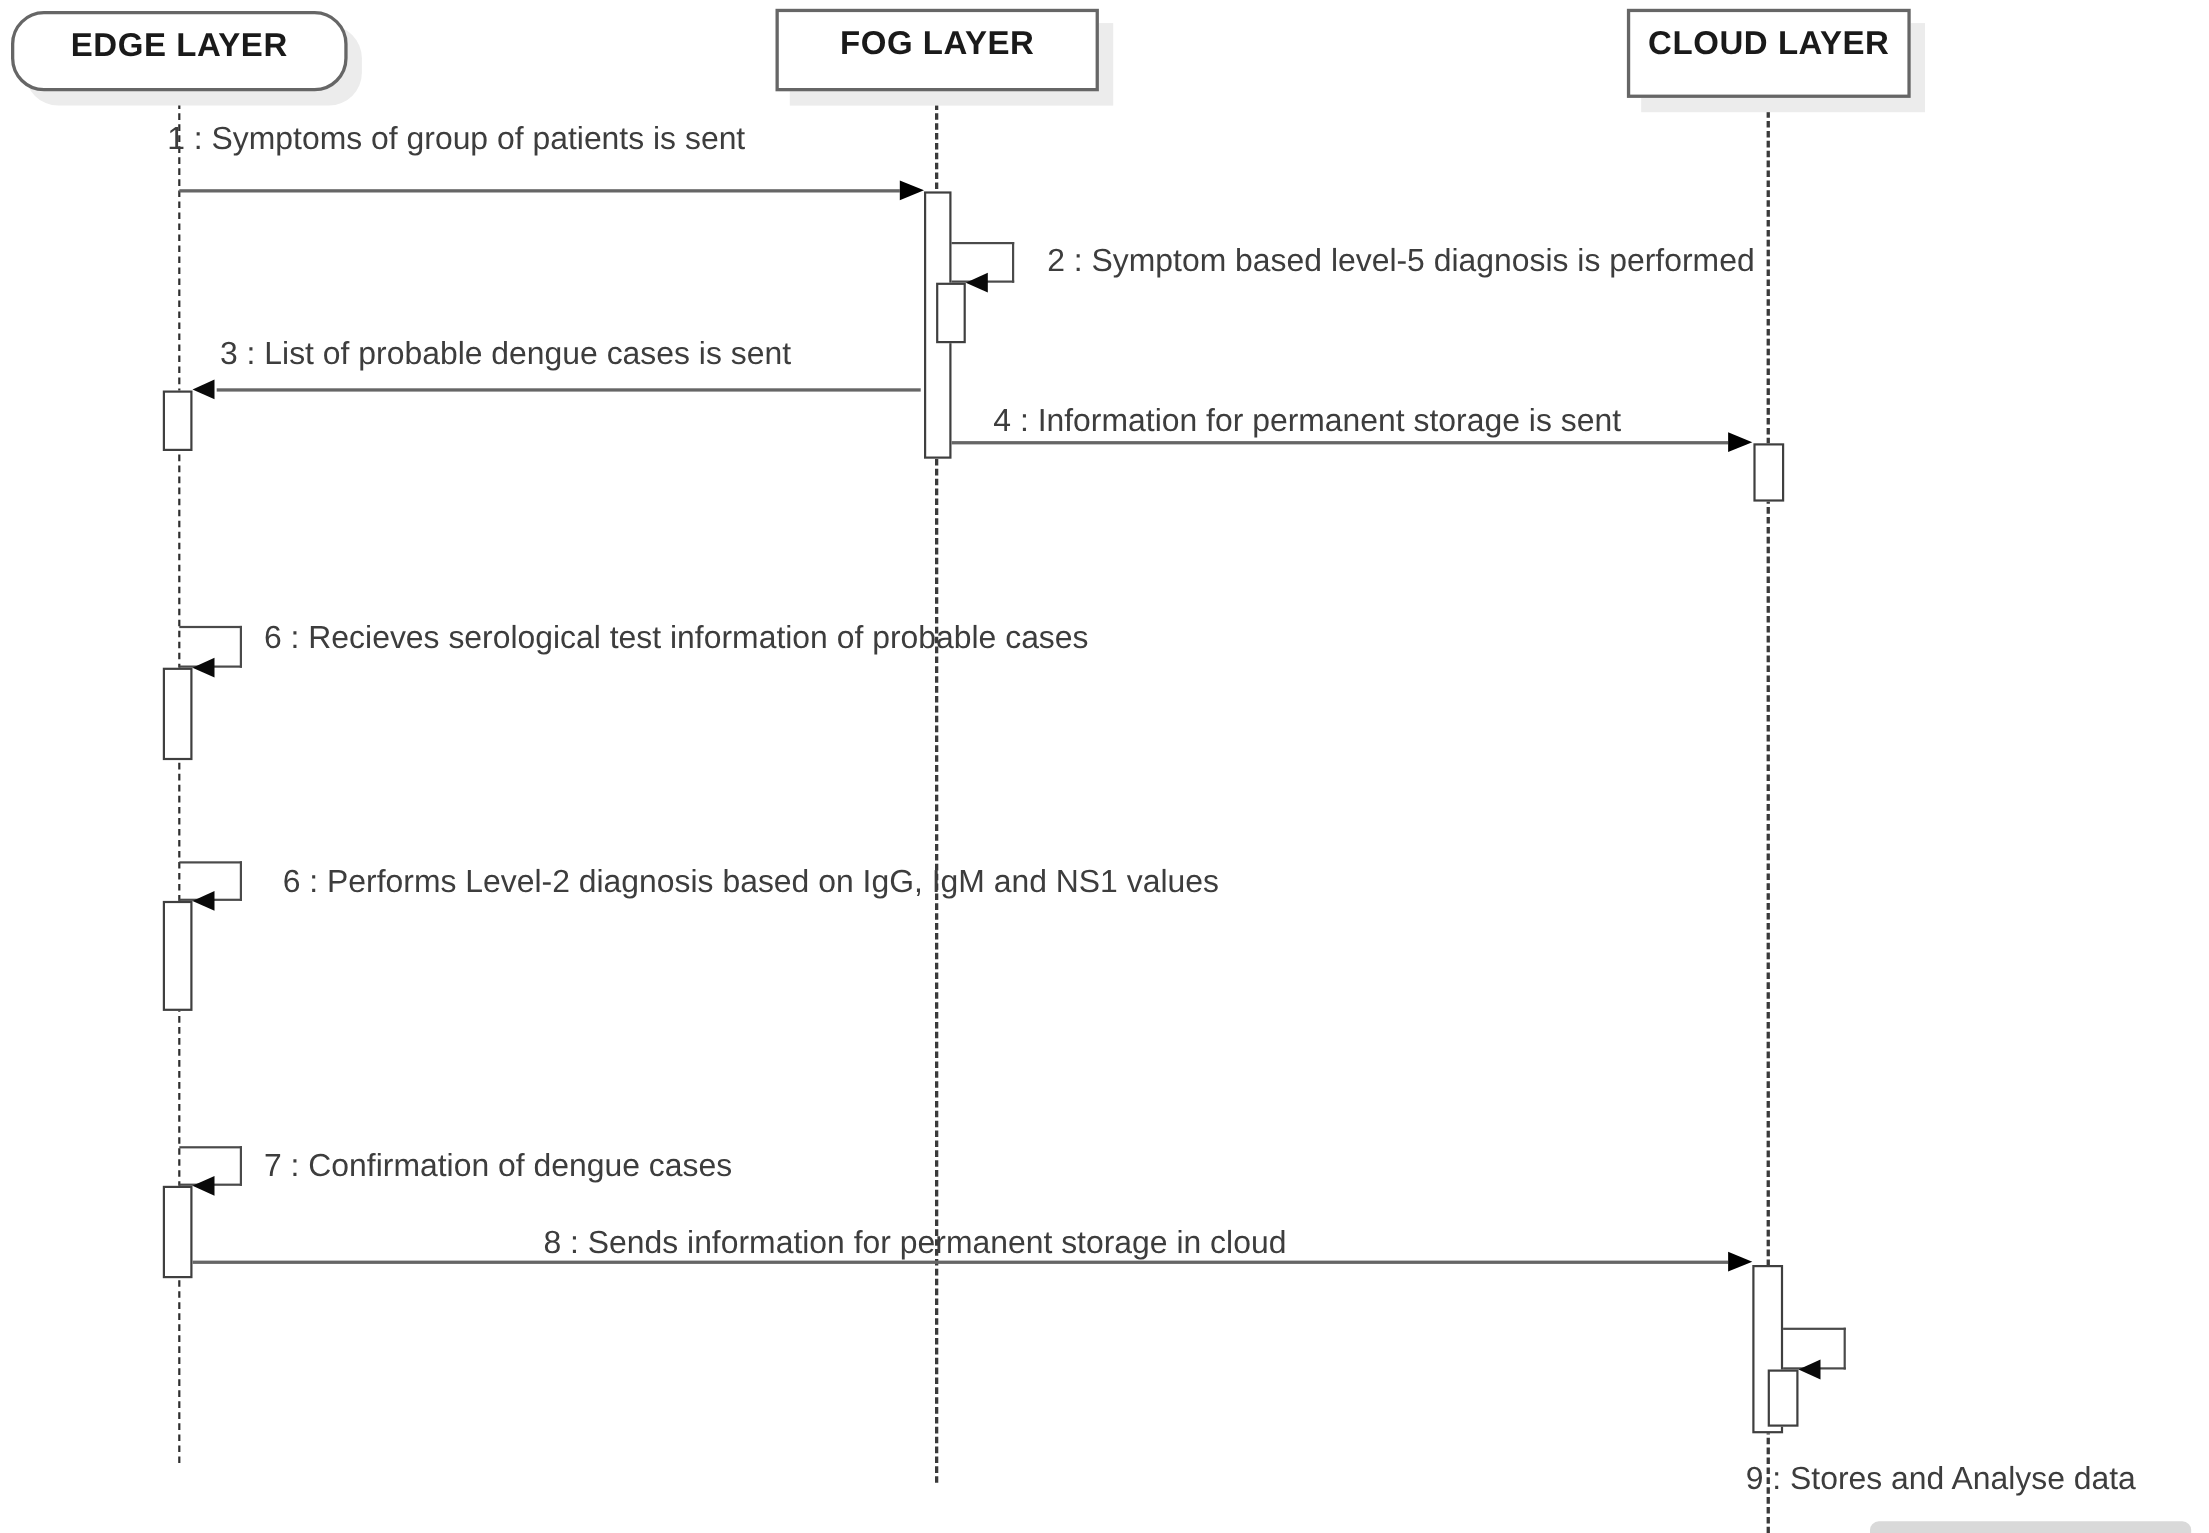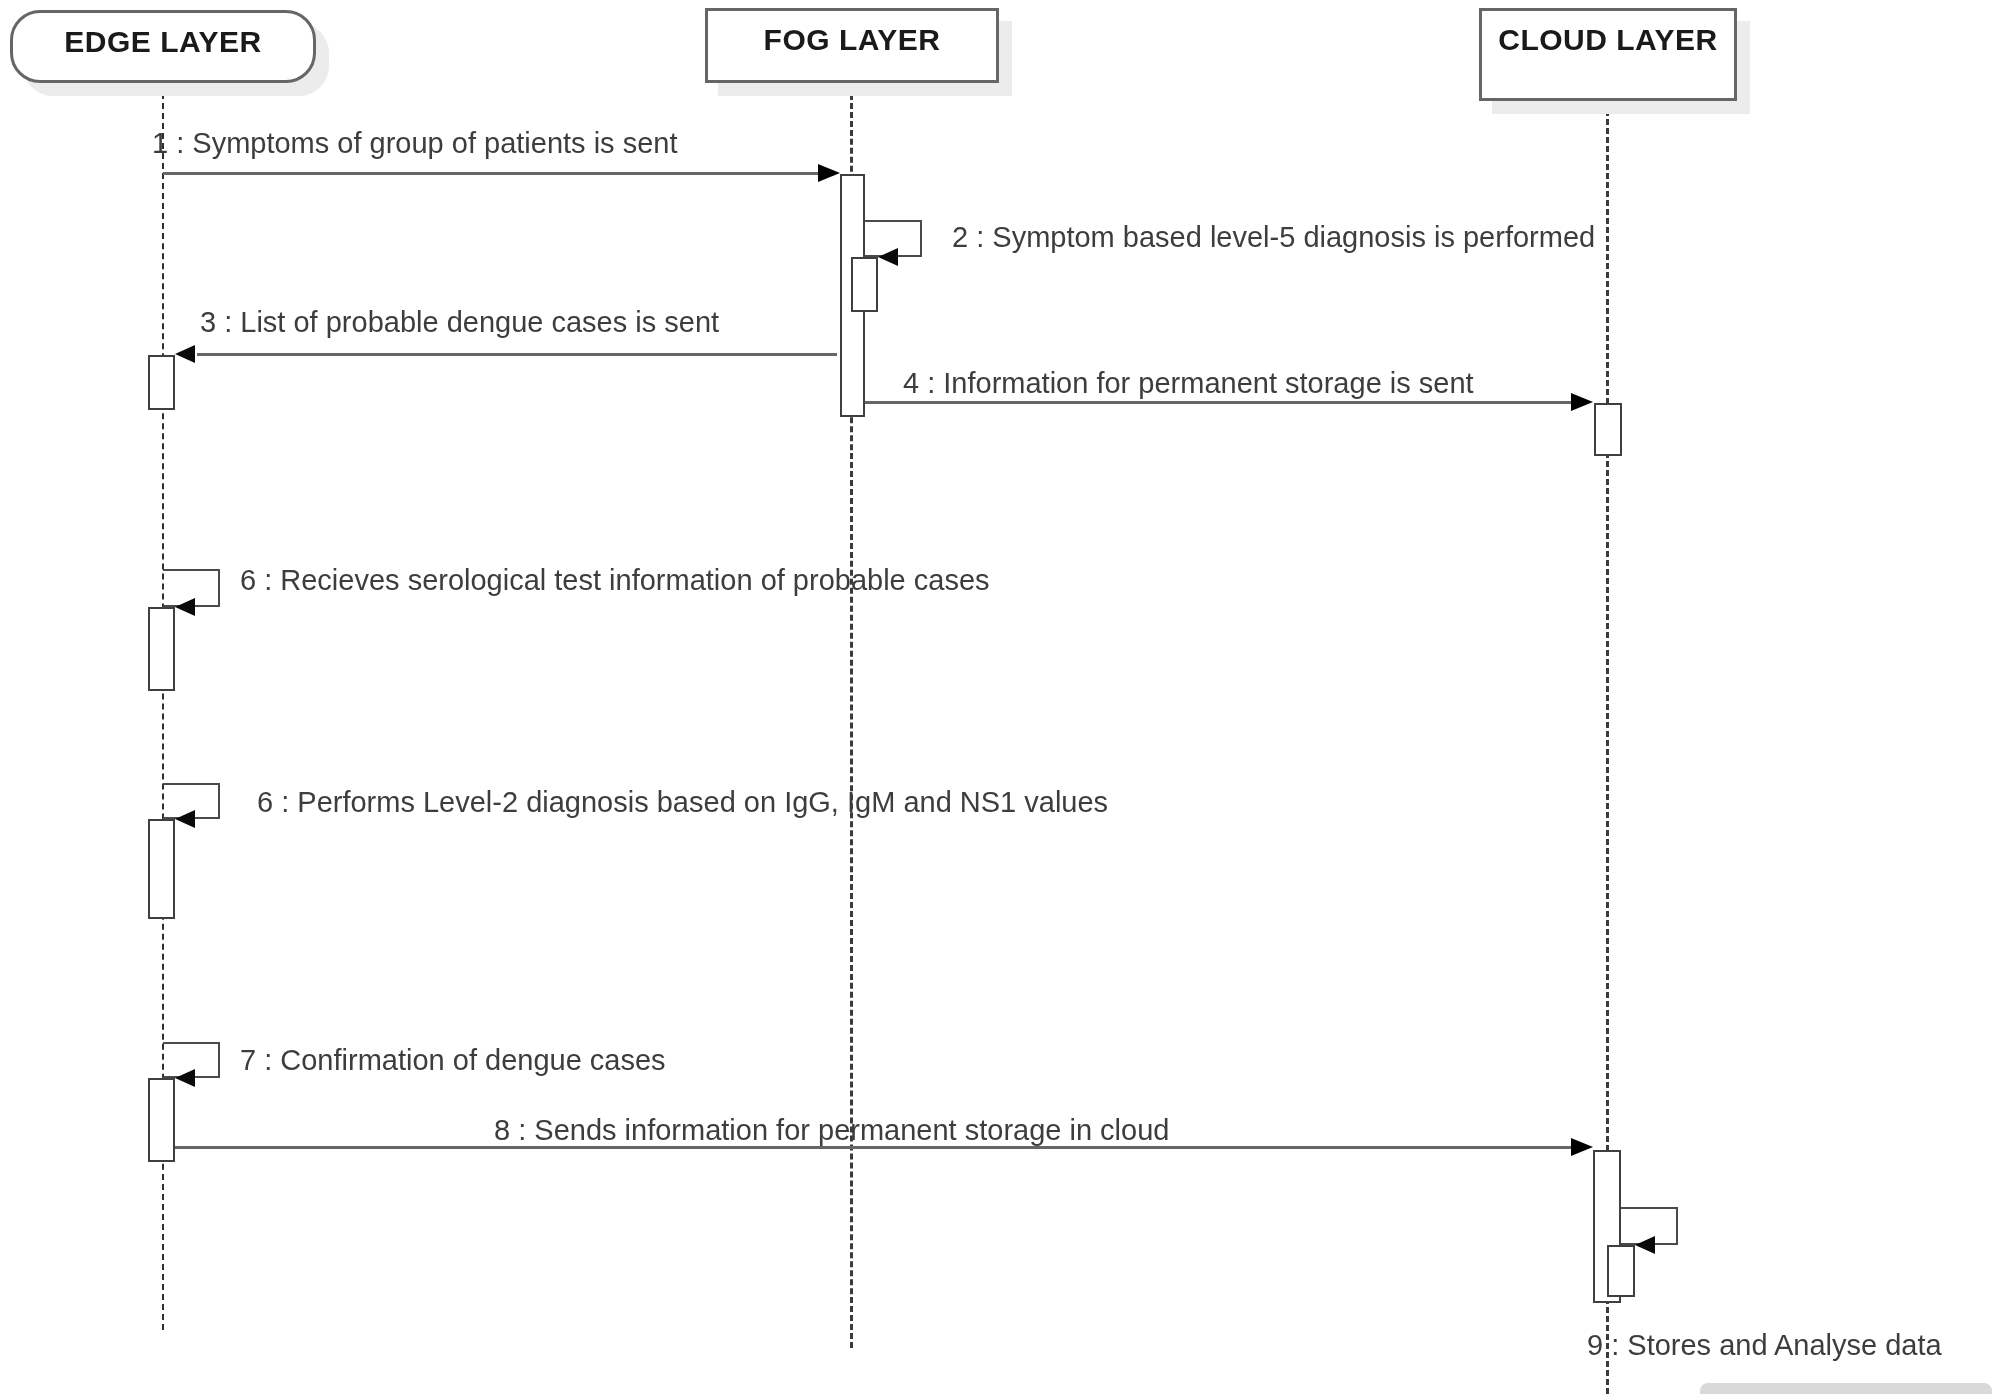--- a/index.html
+++ b/index.html
@@ -55,21 +55,21 @@
   <div class="lifeline ll3" style="left:1606px;top:83px;height:1311px;"></div>
 
   <div class="corner-chip" style="left:1700px;top:1383px;width:292px;height:11px;"></div>
 
   <div class="actor-box" style="left:10px;top:10px;width:306px;height:73px;border-radius:30px;">
     <span>EDGE LAYER</span>
   </div>
   <div class="actor-box" style="left:705px;top:8px;width:294px;height:75px;">
     <span>FOG LAYER</span>
   </div>
-  <div class="actor-box" style="left:1479px;top:8px;width:258px;height:93px;">
+  <div class="actor-box" style="left:1479px;top:8px;width:258px;height:81px;">
     <span>CLOUD LAYER</span>
   </div>
 
   <div class="bar" style="left:840px;top:174px;width:25px;height:243px;"></div>
   <div class="bar" style="left:851px;top:257px;width:27px;height:55px;"></div>
   <div class="bar" style="left:148px;top:355px;width:27px;height:55px;"></div>
   <div class="bar" style="left:1594px;top:403px;width:28px;height:53px;"></div>
   <div class="bar" style="left:148px;top:607px;width:27px;height:84px;"></div>
   <div class="bar" style="left:148px;top:819px;width:27px;height:100px;"></div>
   <div class="bar" style="left:148px;top:1078px;width:27px;height:84px;"></div>
@@ -96,21 +96,21 @@
 
   <div class="loop" style="left:163px;top:1042px;width:57px;height:36px;"></div>
   <div class="tri tri-left" style="left:175px;top:1069px;"></div>
 
   <div class="mline" style="left:175px;top:1146px;width:1396px;"></div>
   <div class="tri tri-right" style="left:1571px;top:1138px;"></div>
 
   <div class="loop" style="left:1621px;top:1207px;width:57px;height:38px;"></div>
   <div class="tri tri-left" style="left:1635px;top:1236px;"></div>
 
-  <div class="msg" style="left:152px;top:126px;">1 : Symptoms of group of patients is sent</div>
+  <div class="msg" style="left:152px;top:109px;">1 : Symptoms of group of patients is sent</div>
   <div class="msg" style="left:952px;top:220px;">2 : Symptom based level-5 diagnosis is performed</div>
   <div class="msg" style="left:200px;top:305px;">3 : List of probable dengue cases is sent</div>
   <div class="msg" style="left:875px;top:366px;margin-left:28px;">4 : Information for permanent storage is sent</div>
   <div class="msg" style="left:240px;top:563px;">6 : Recieves serological test information of probable cases</div>
   <div class="msg" style="left:257px;top:785px;">6 : Performs Level-2 diagnosis based on IgG, IgM and NS1 values</div>
   <div class="msg" style="left:240px;top:1043px;">7 : Confirmation of dengue cases</div>
   <div class="msg" style="left:494px;top:1113px;">8 : Sends information for permanent storage in cloud</div>
   <div class="msg" style="left:1587px;top:1328px;">9 : Stores and Analyse data</div>
 
 </div>

